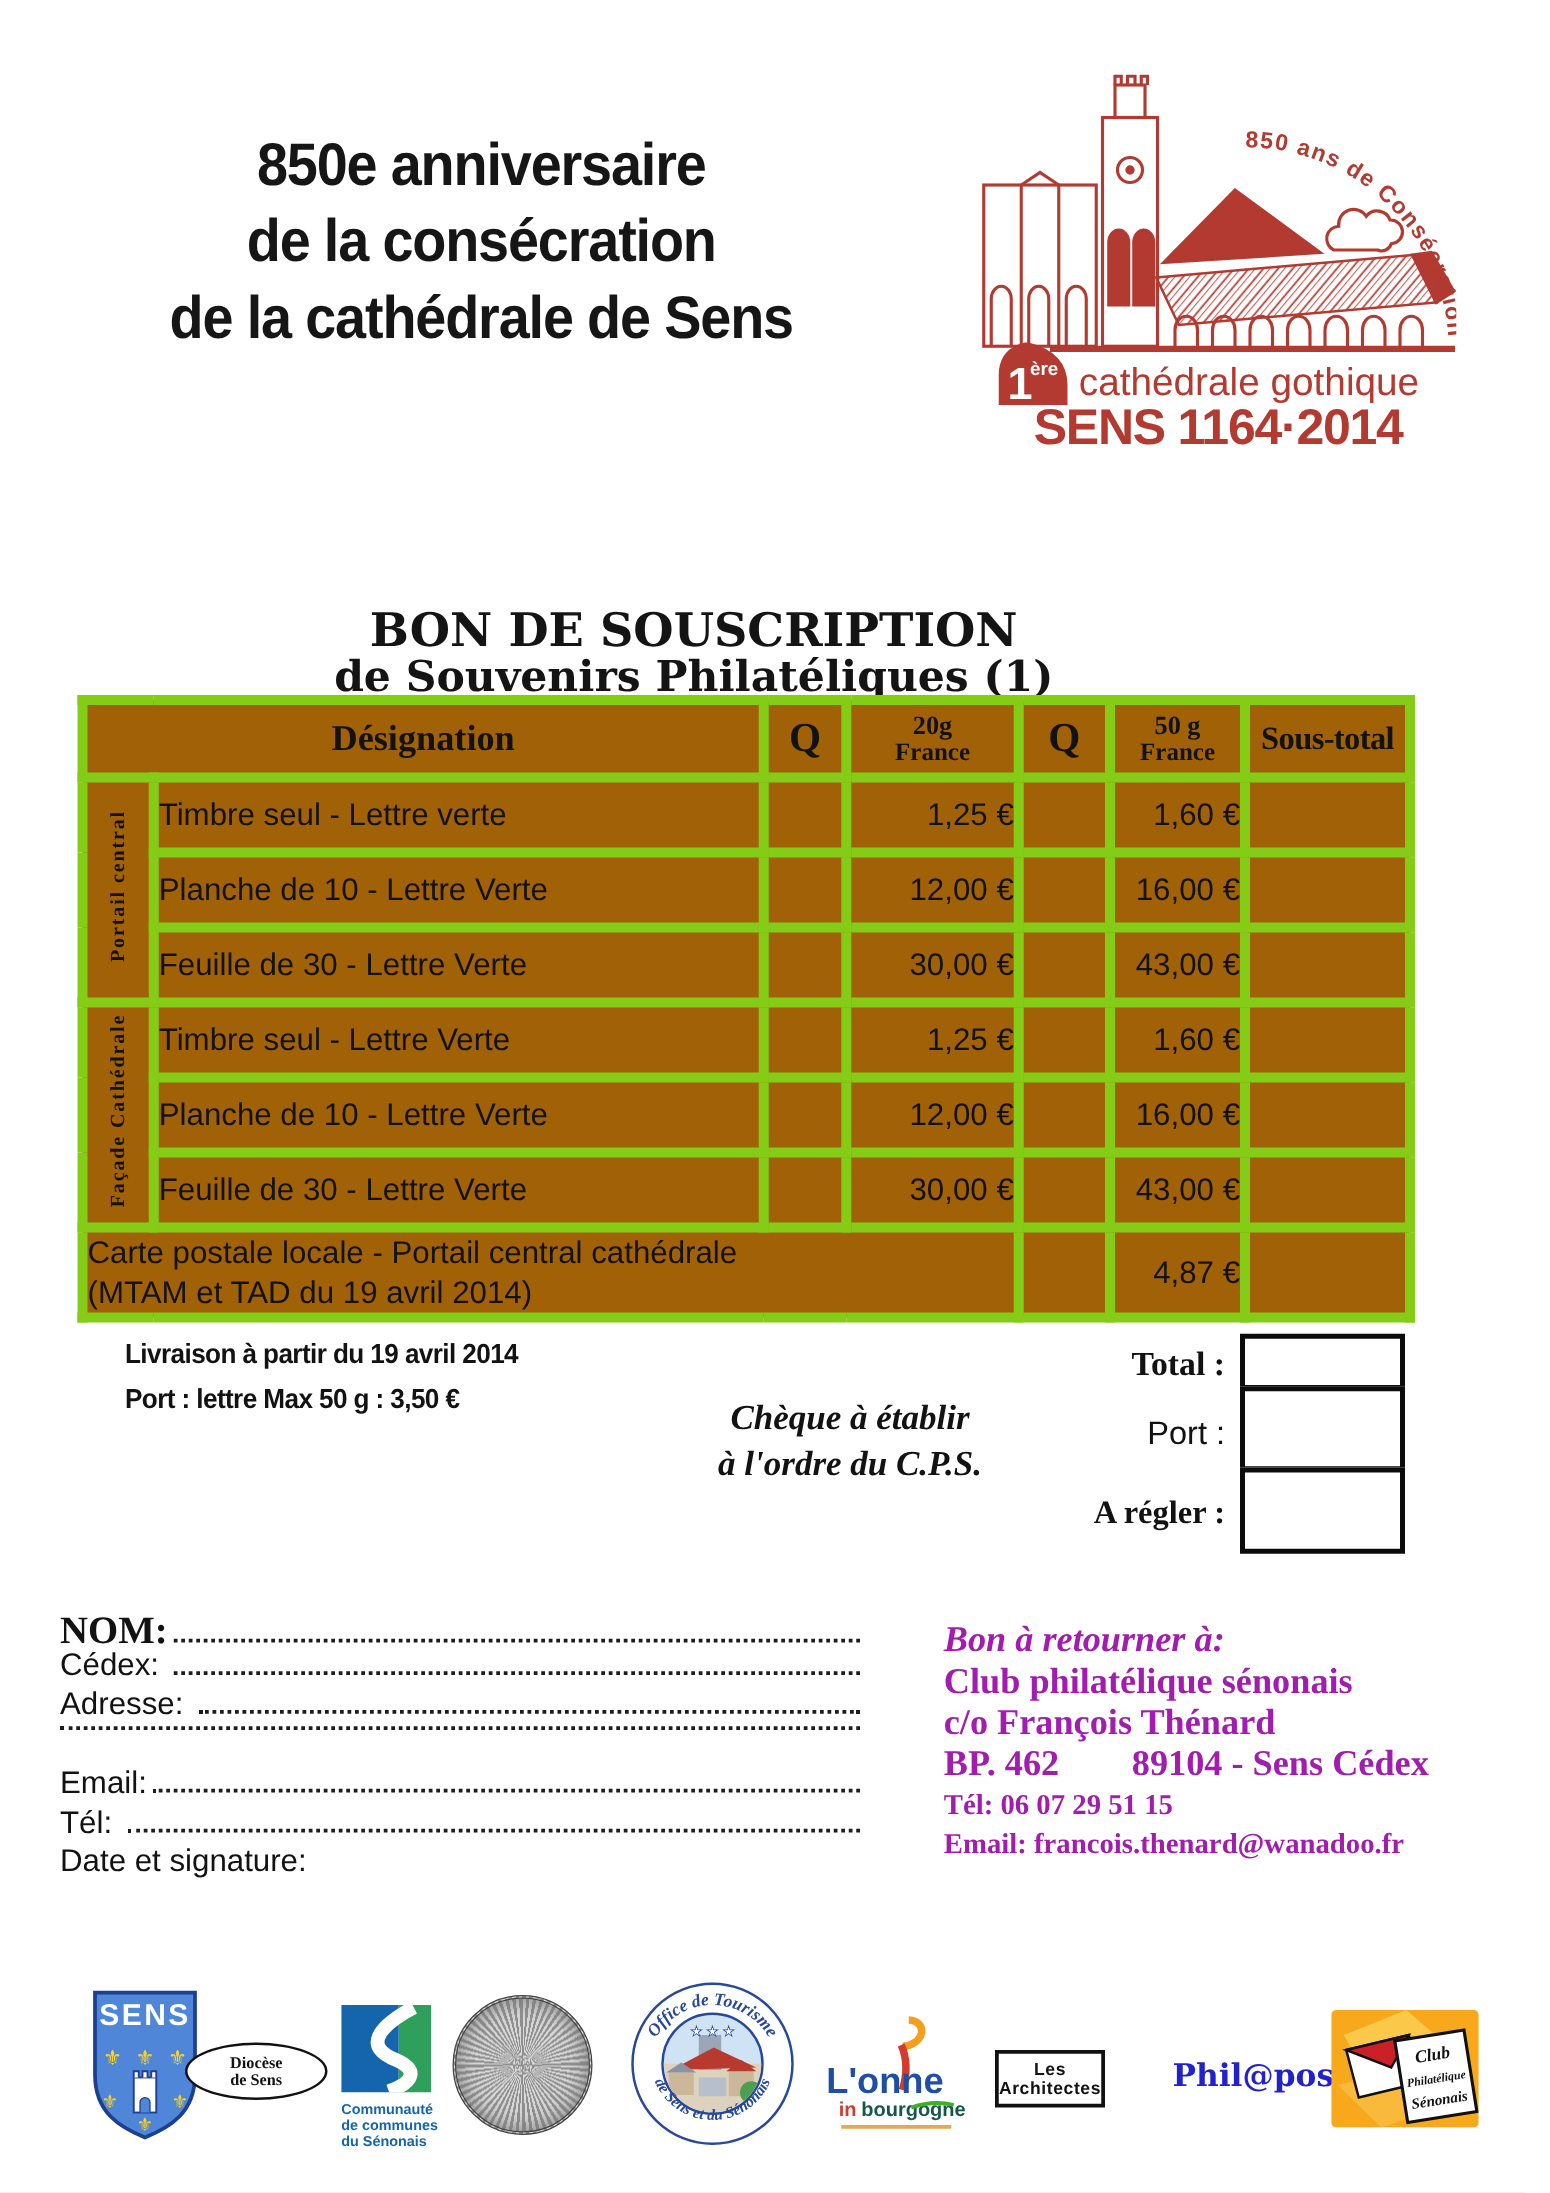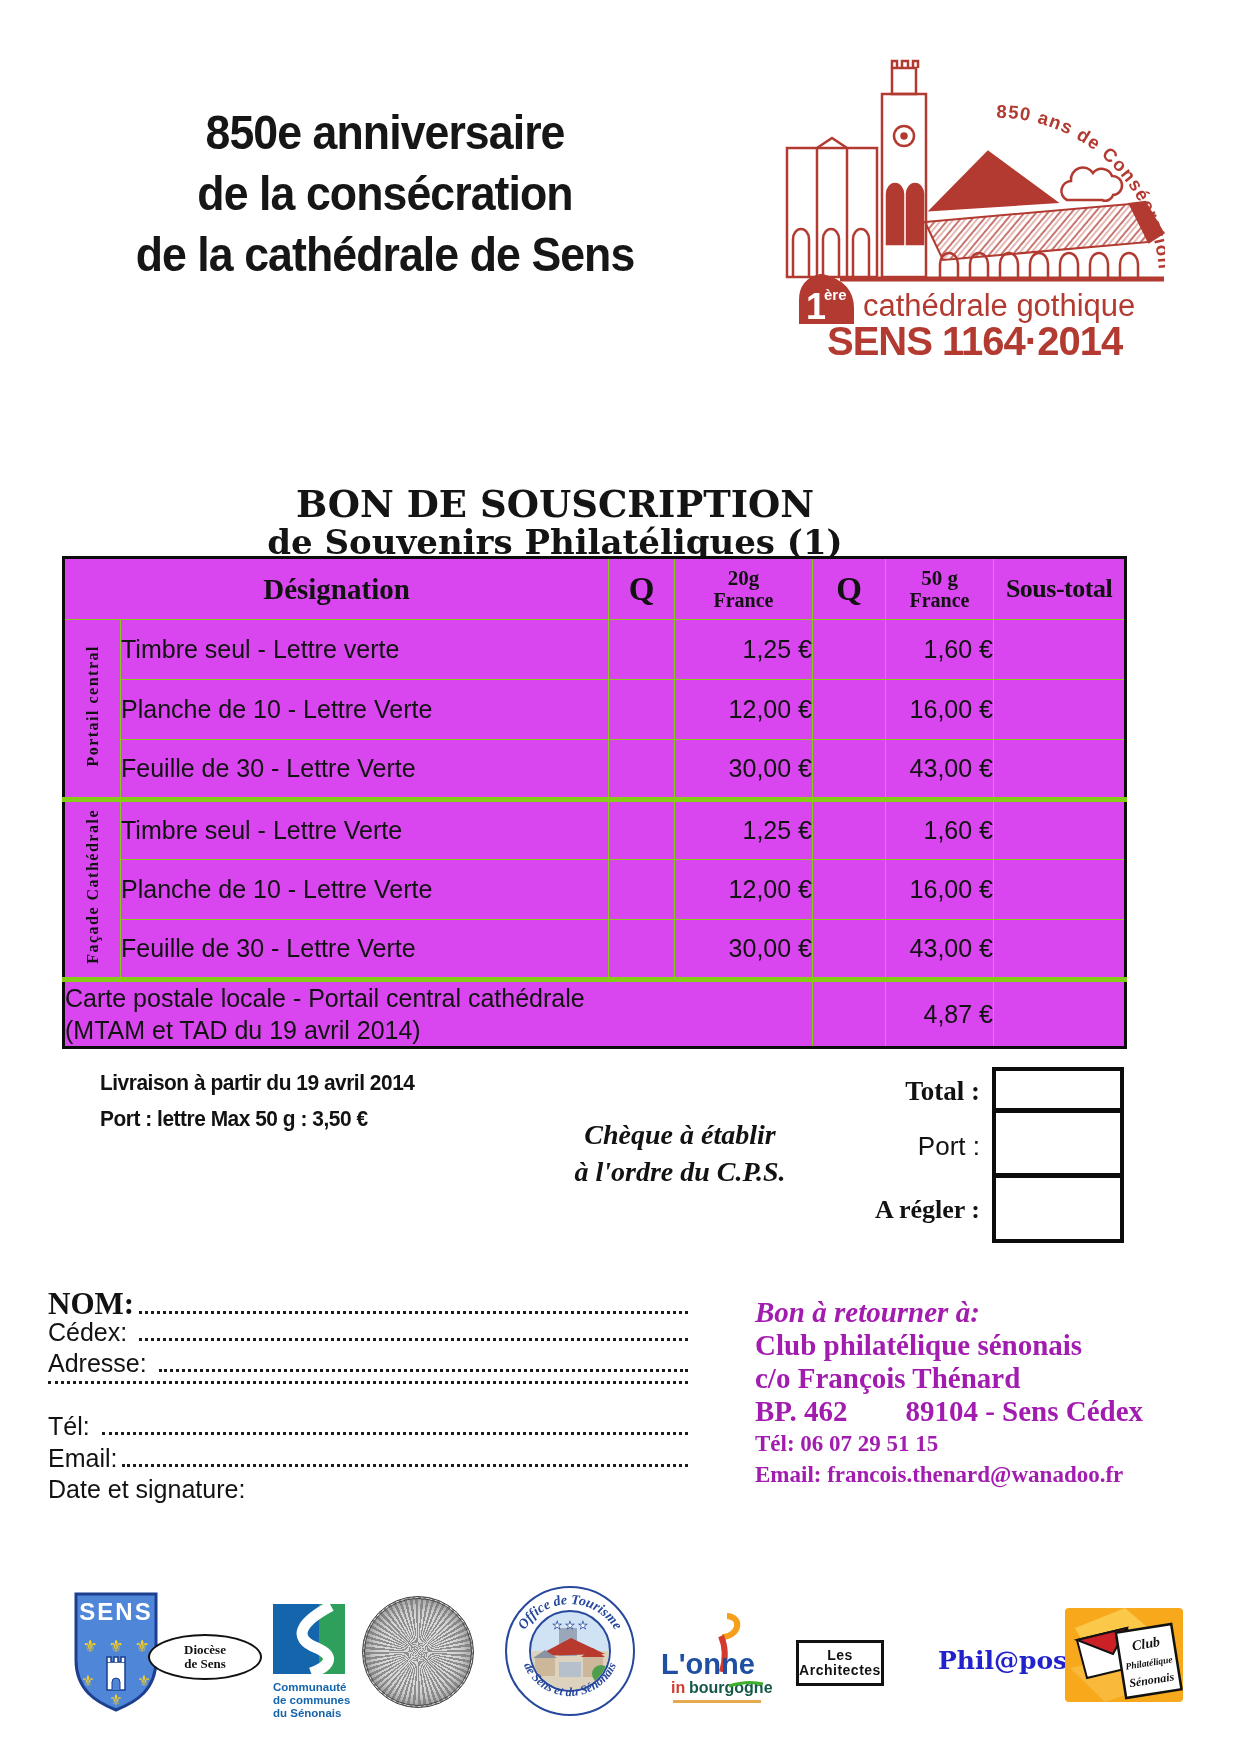--- a/index.html
+++ b/index.html
@@ -17,21 +17,21 @@
 
   
   .sub-heading{position:absolute;left:150px;top:484px;width:810px;text-align:center;
     font-family:"DejaVu Serif",serif;font-weight:bold;color:#141414;}
   .sub-heading .l1{font-size:37px;line-height:40px;letter-spacing:0px;}
   .sub-heading .l2{font-size:34px;line-height:37px;}
 
   
   .order-table{position:absolute;left:62px;top:556px;width:1062px;border-collapse:collapse;
     table-layout:fixed;border:3px solid #0c0c0c;}
-  .order-table th,.order-table td{border:1px solid #84cc16;box-sizing:border-box;padding:0;background:#d946ef;}
+  .order-table th,.order-table td{border:8px solid #84cc16;box-sizing:border-box;padding:0;background:#a16207;}
   .order-table thead th{height:62px;vertical-align:middle;}
   .th-serif{font-family:"Liberation Serif",serif;font-weight:bold;}
   .designation-h{font-size:29px;}
   .q-h{font-size:33px;}
   .weight-h{font-size:21px;line-height:22px;}
   .weight-h .wsub{font-size:20px;}
   .subtotal-h{font-size:26px;letter-spacing:-0.5px;}
   .order-table tbody td{height:60px;font-size:25px;vertical-align:middle;}
   .des-cell{padding-left:55px;text-align:left;}
   .price-cell{text-align:right;}
@@ -273,25 +273,25 @@
       <span class="dotfill"></span>
     </div>
     <div class="f-row">
       <span class="f-label">Adresse: </span>
       <span class="dotfill"></span>
     </div>
     <div class="f-row">
       <span class="dotfill" style="margin-left:0;"></span>
     </div>
     <div class="f-row">
+      <span class="f-label">Email:</span>
+      <span class="dotfill"></span>
+    </div>
+    <div class="f-row">
       <span class="f-label">Tél: </span>
-      <span class="dotfill"></span>
-    </div>
-    <div class="f-row">
-      <span class="f-label">Email:</span>
       <span class="dotfill"></span>
     </div>
     <div class="f-row">
       <span class="f-label">Date et signature:</span>
     </div>
   </div>
 
   <div class="return-block">
     <div class="rb-intro">Bon à retourner à:</div>
     <div>Club philatélique sénonais</div>

